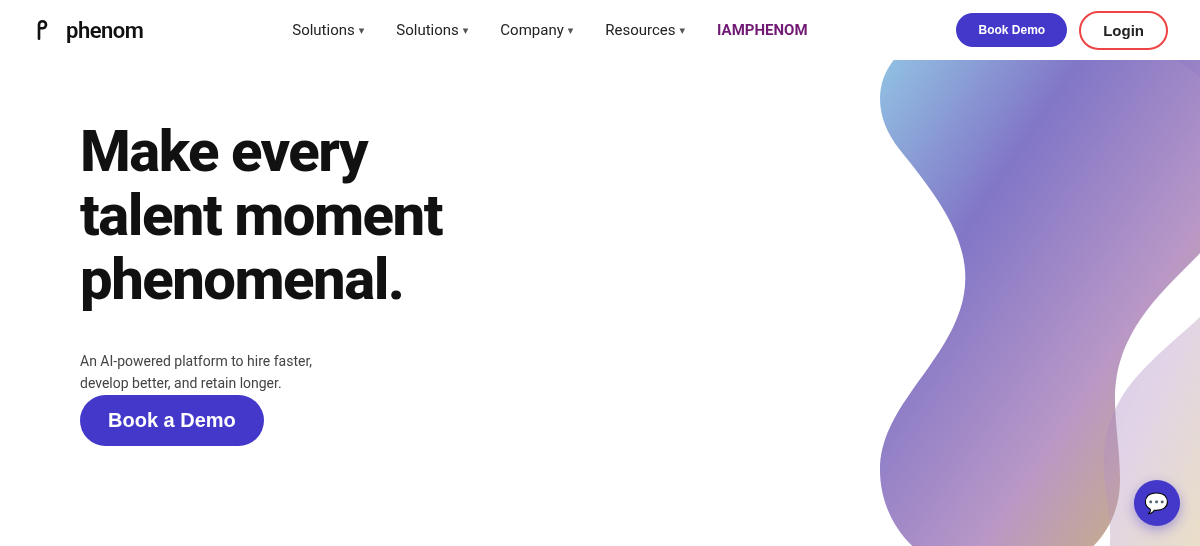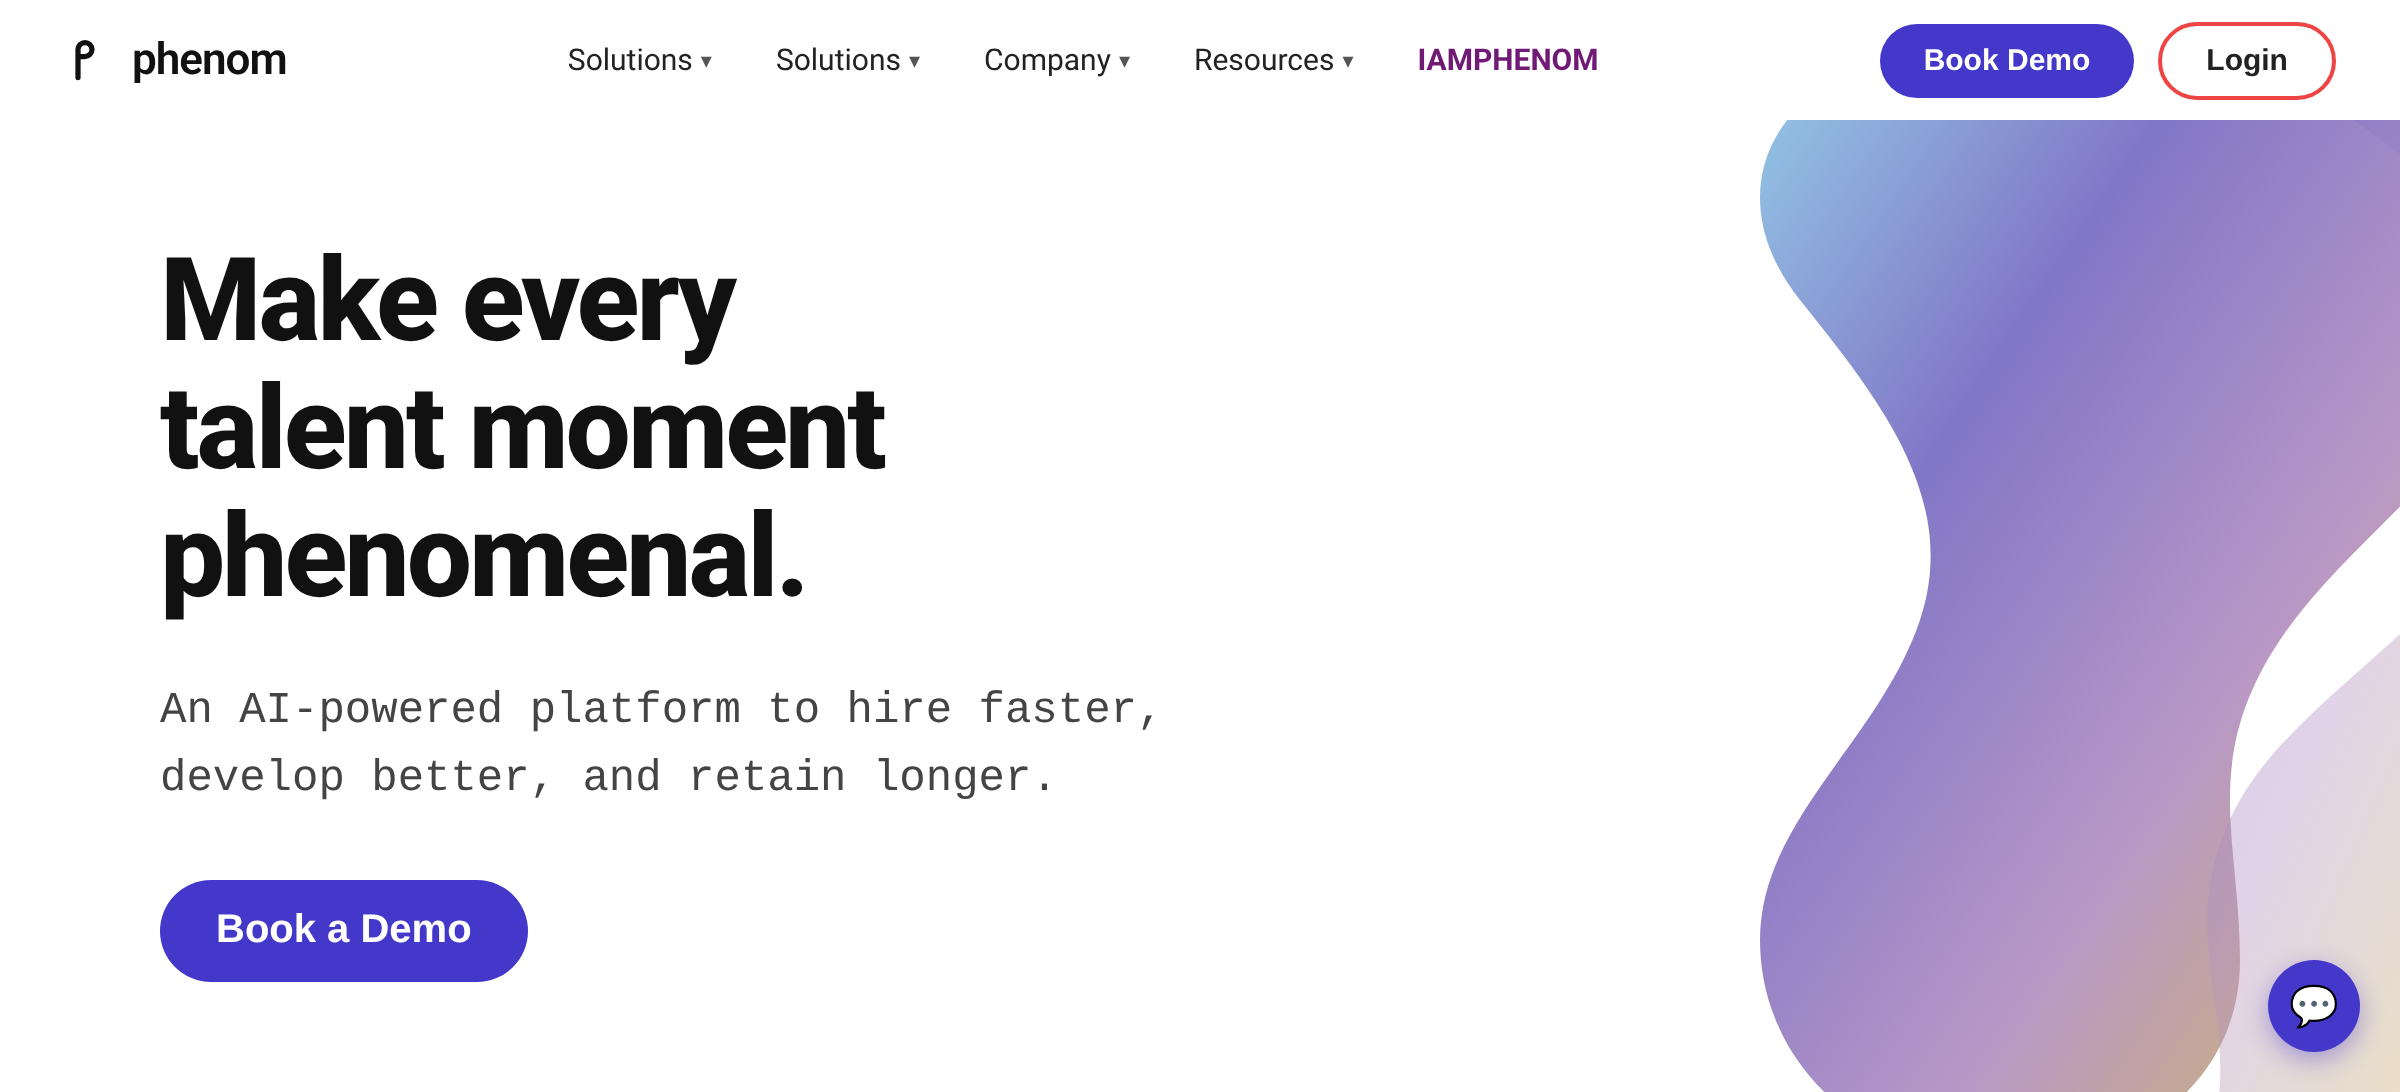--- a/index.html
+++ b/index.html
@@ -85,21 +85,21 @@
       align-items: center;
       gap: 12px;
     }
 
     .btn-book-demo {
       background: #4338CA;
       color: #ffffff;
       border: none;
       border-radius: 50px;
       padding: 10px 22px;
-      font-size: 15px;
+      font-size: 12px;
       font-weight: 600;
       cursor: pointer;
       white-space: nowrap;
     }
 
     .btn-login {
       background: transparent;
       color: #222222;
       border: 2px solid #ef4444;
       border-radius: 50px;
@@ -125,29 +125,27 @@
       max-width: 520px;
       z-index: 5;
     }
 
     .hero-headline {
       font-size: 58px;
       font-weight: 800;
       line-height: 1.1;
       color: #111111;
       letter-spacing: -1.5px;
-      margin-bottom: 28px;
+      margin-bottom: 40px;
     }
 
     .hero-subtext {
-      font-size: 22px;
+      font-size: 14px;
       color: #444444;
       line-height: 1.55;
-      margin-bottom: 32px;
-      font-family: Liberation Mono, monospace;
     }
 
     .btn-hero-cta {
       background: #4338CA;
       color: #ffffff;
       border: none;
       border-radius: 50px;
       padding: 14px 28px;
       font-size: 20px;
       font-weight: 700;

